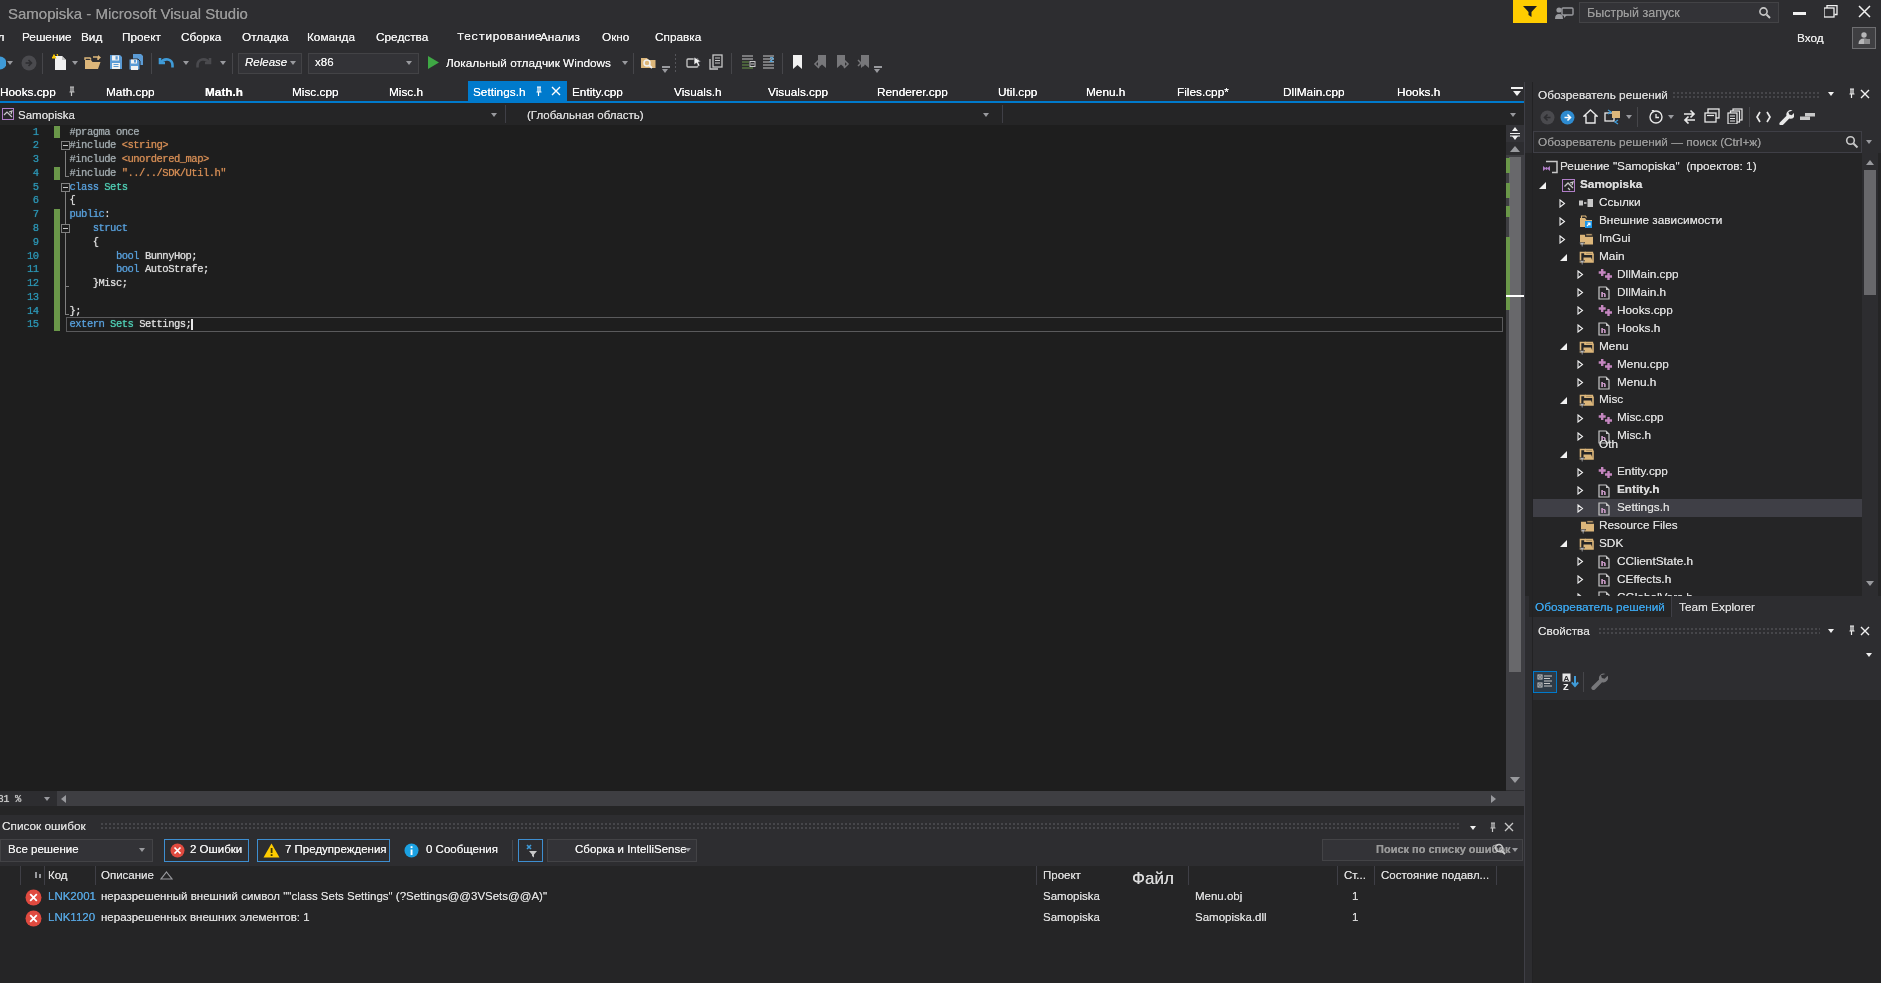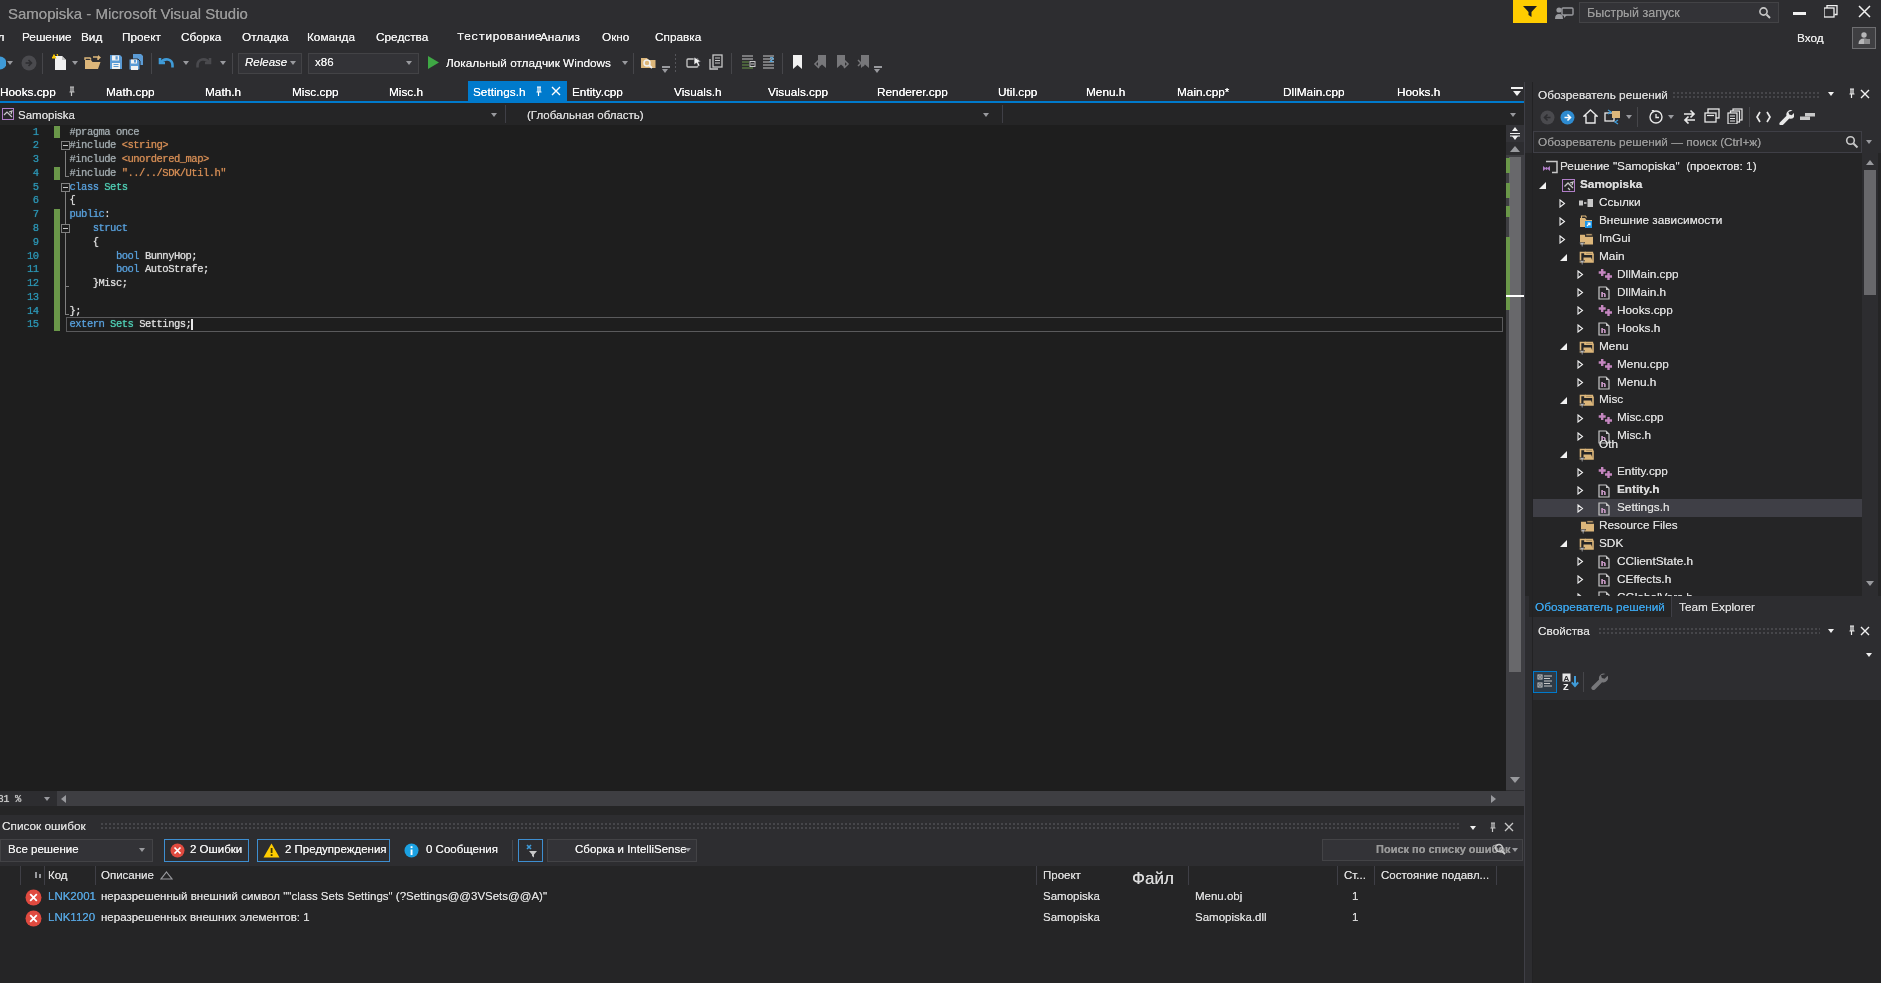--- a/index.html
+++ b/index.html
@@ -160,30 +160,30 @@
   </svg>
 <svg class="a" style="left:857px;top:54px" width="15" height="16" viewBox="0 0 15 16">
     <path d="M4 1 h8 v13 l-4 -3.5 l-4 3.5 z" fill="#77777a"></path>
     <path d="M1 6 l6 6 M7 6 l-6 6" stroke="#77777a" stroke-width="1.5"></path>
   </svg>
 <div class="a" style="left:874px;top:66px;width:8px;height:1.5px;background:#999a9e"></div>
 <div class="a caret" style="left:874px;top:69px;"></div>
 <div class="a" style="left:0px;top:100.5px;width:1524px;height:2.5px;background:#007acc"></div>
 <div class="a" style="left:0px;top:85px;font-size:11.8px;color:#ffffff;font-weight:normal;white-space:nowrap;">Hooks.cpp</div>
 <div class="a" style="left:106px;top:85px;font-size:11.8px;color:#ffffff;font-weight:normal;white-space:nowrap;">Math.cpp</div>
-<div class="a" style="left:205px;top:85px;font-size:11.8px;color:#ffffff;font-weight:normal;white-space:nowrap;">Math.h</div>
+<div class="a" style="left:205px;top:85px;font-size:11.8px;color:#ffffff;font-weight:bold;white-space:nowrap;">Math.h</div>
 <div class="a" style="left:292px;top:85px;font-size:11.8px;color:#ffffff;font-weight:normal;white-space:nowrap;">Misc.cpp</div>
 <div class="a" style="left:389px;top:85px;font-size:11.8px;color:#ffffff;font-weight:normal;white-space:nowrap;">Misc.h</div>
 <div class="a" style="left:572px;top:85px;font-size:11.8px;color:#ffffff;font-weight:normal;white-space:nowrap;">Entity.cpp</div>
 <div class="a" style="left:674px;top:85px;font-size:11.8px;color:#ffffff;font-weight:normal;white-space:nowrap;">Visuals.h</div>
 <div class="a" style="left:768px;top:85px;font-size:11.8px;color:#ffffff;font-weight:normal;white-space:nowrap;">Visuals.cpp</div>
 <div class="a" style="left:877px;top:85px;font-size:11.8px;color:#ffffff;font-weight:normal;white-space:nowrap;">Renderer.cpp</div>
 <div class="a" style="left:998px;top:85px;font-size:11.8px;color:#ffffff;font-weight:normal;white-space:nowrap;">Util.cpp</div>
 <div class="a" style="left:1086px;top:85px;font-size:11.8px;color:#ffffff;font-weight:normal;white-space:nowrap;">Menu.h</div>
-<div class="a" style="left:1177px;top:85px;font-size:11.8px;color:#ffffff;font-weight:normal;white-space:nowrap;">Main.cpp*</div>
+<div class="a" style="left:1177px;top:85px;font-size:11.8px;color:#ffffff;font-weight:normal;white-space:nowrap;">Files.cpp*</div>
 <div class="a" style="left:1283px;top:85px;font-size:11.8px;color:#ffffff;font-weight:normal;white-space:nowrap;">DllMain.cpp</div>
 <div class="a" style="left:1397px;top:85px;font-size:11.8px;color:#ffffff;font-weight:normal;white-space:nowrap;">Hooks.h</div>
 <svg class="a" style="left:66px;top:86px" width="10" height="11" viewBox="0 0 10 11">
     <path d="M4 1 h4 M5 1 v5 M7 1 v5 M3.5 6 h5 M5.5 6 v4" stroke="#c8c8c8" stroke-width="1.2"></path>
   </svg>
 <div class="a" style="left:468px;top:81px;width:99px;height:22px;background:#007acc"></div>
 <div class="a" style="left:473px;top:85px;font-size:11.8px;color:#ffffff;font-weight:normal;white-space:nowrap;">Settings.h</div>
 <svg class="a" style="left:533px;top:86px" width="10" height="11" viewBox="0 0 10 11">
     <path d="M4 1 h4 M5 1 v5 M7 1 v5 M3.5 6 h5 M5.5 6 v4" stroke="#ffffff" stroke-width="1.2"></path>
   </svg>
@@ -292,21 +292,21 @@
     <circle cx="7.5" cy="7.5" r="7" fill="#e04a3f"></circle>
     <path d="M4.5 4.5 l6 6 M10.5 4.5 l-6 6" stroke="#fff" stroke-width="1.7"></path>
   </svg>
 <div class="a" style="left:190px;top:843px;font-size:11.5px;color:#f1f1f1;font-weight:normal;white-space:nowrap;">2 Ошибки</div>
 <div class="a" style="left:257px;top:839px;width:133px;height:23px;background:#2d2d30;border:1px solid #3e8ed0;box-sizing:border-box"></div>
 <svg class="a" style="left:263px;top:843px" width="17" height="15" viewBox="0 0 17 15">
     <path d="M8.5 0.5 L16.5 14.5 H0.5 z" fill="#fc0"></path>
     <rect x="7.7" y="5" width="1.8" height="5" fill="#423a00"></rect>
     <rect x="7.7" y="11.2" width="1.8" height="1.8" fill="#423a00"></rect>
   </svg>
-<div class="a" style="left:285px;top:843px;font-size:11.5px;color:#f1f1f1;font-weight:normal;white-space:nowrap;">2 Предупреждения</div>
+<div class="a" style="left:285px;top:843px;font-size:11.5px;color:#f1f1f1;font-weight:normal;white-space:nowrap;">7 Предупреждения</div>
 <svg class="a" style="left:404px;top:843px" width="15" height="15" viewBox="0 0 15 15">
     <circle cx="7.5" cy="7.5" r="7" fill="#1ba1e2"></circle>
     <rect x="6.6" y="6.5" width="1.9" height="5.5" fill="#fff"></rect>
     <rect x="6.6" y="3.2" width="1.9" height="1.9" fill="#fff"></rect>
   </svg>
 <div class="a" style="left:426px;top:843px;font-size:11.5px;color:#f1f1f1;font-weight:normal;white-space:nowrap;">0 Сообщения</div>
 <div class="a" style="left:512px;top:840px;width:1px;height:21px;background:#46464a"></div>
 <div class="a" style="left:518px;top:839px;width:25px;height:23px;background:#2d2d30;border:1px solid #3e8ed0;box-sizing:border-box"></div>
 <svg class="a" style="left:523px;top:843px" width="15" height="15" viewBox="0 0 15 15">
     <path d="M4 2 l4 4 M8 2 l-4 4" stroke="#3f9bd8" stroke-width="1.6"></path>

